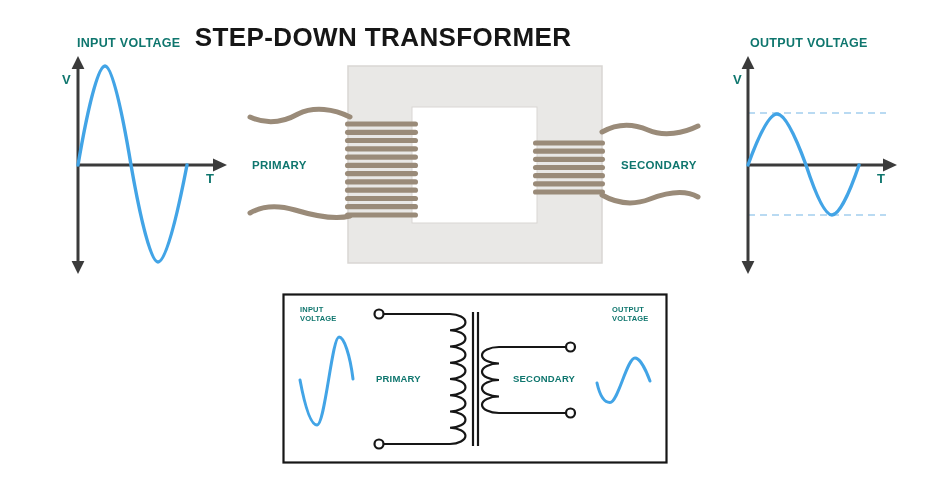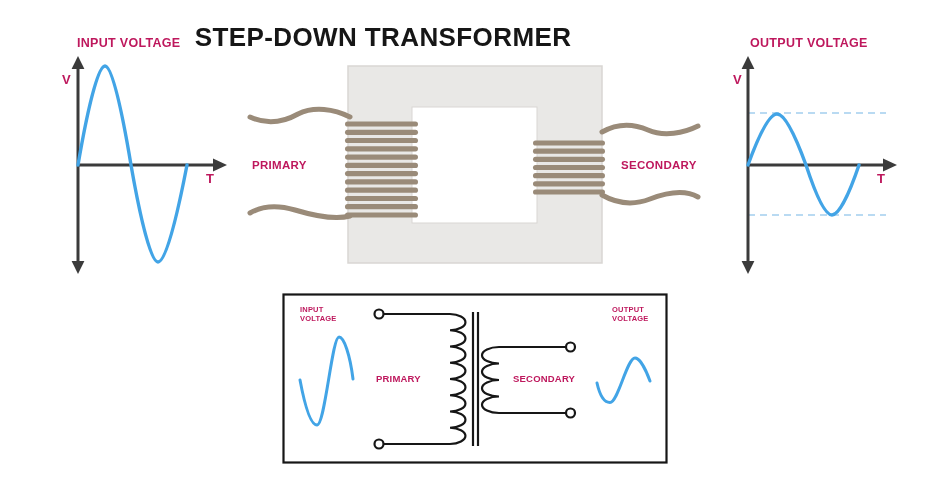--- a/index.html
+++ b/index.html
@@ -1,21 +1,21 @@
 <!DOCTYPE html>
 <html style="--blue: #42A4E6; --dash: #B9DAF2; --brown: #9A8B79; --corefill: #E9E8E6; --coreborder: #D9D6D3; --axis: #3B3B3B;"><head>
 <meta charset="utf-8">
 <style>
   html,body{margin:0;padding:0;}
   body{
     width:950px;height:500px;position:relative;background:#ffffff;
     font-family:"Liberation Sans", sans-serif;overflow:hidden;
   }
   .abs{position:absolute;}
-  .lbl{color:#be185d;font-weight:700;white-space:nowrap;}
+  .lbl{color:#0f766e;font-weight:700;white-space:nowrap;}
   #main-title{
     left:0;top:22px;width:766px;text-align:center;
     font-size:26px;font-weight:800;letter-spacing:.4px;color:#161616;
   }
   .graph-title{font-size:12.5px;letter-spacing:.3px;}
   .axis-letter{font-size:13px;}
   .coil-name{font-size:11.5px;letter-spacing:.3px;}
   .schem-small{font-size:7.5px;line-height:9px;letter-spacing:.2px;white-space:normal;}
   .schem-name{font-size:9.5px;letter-spacing:.2px;}
   svg{position:absolute;overflow:visible;}

